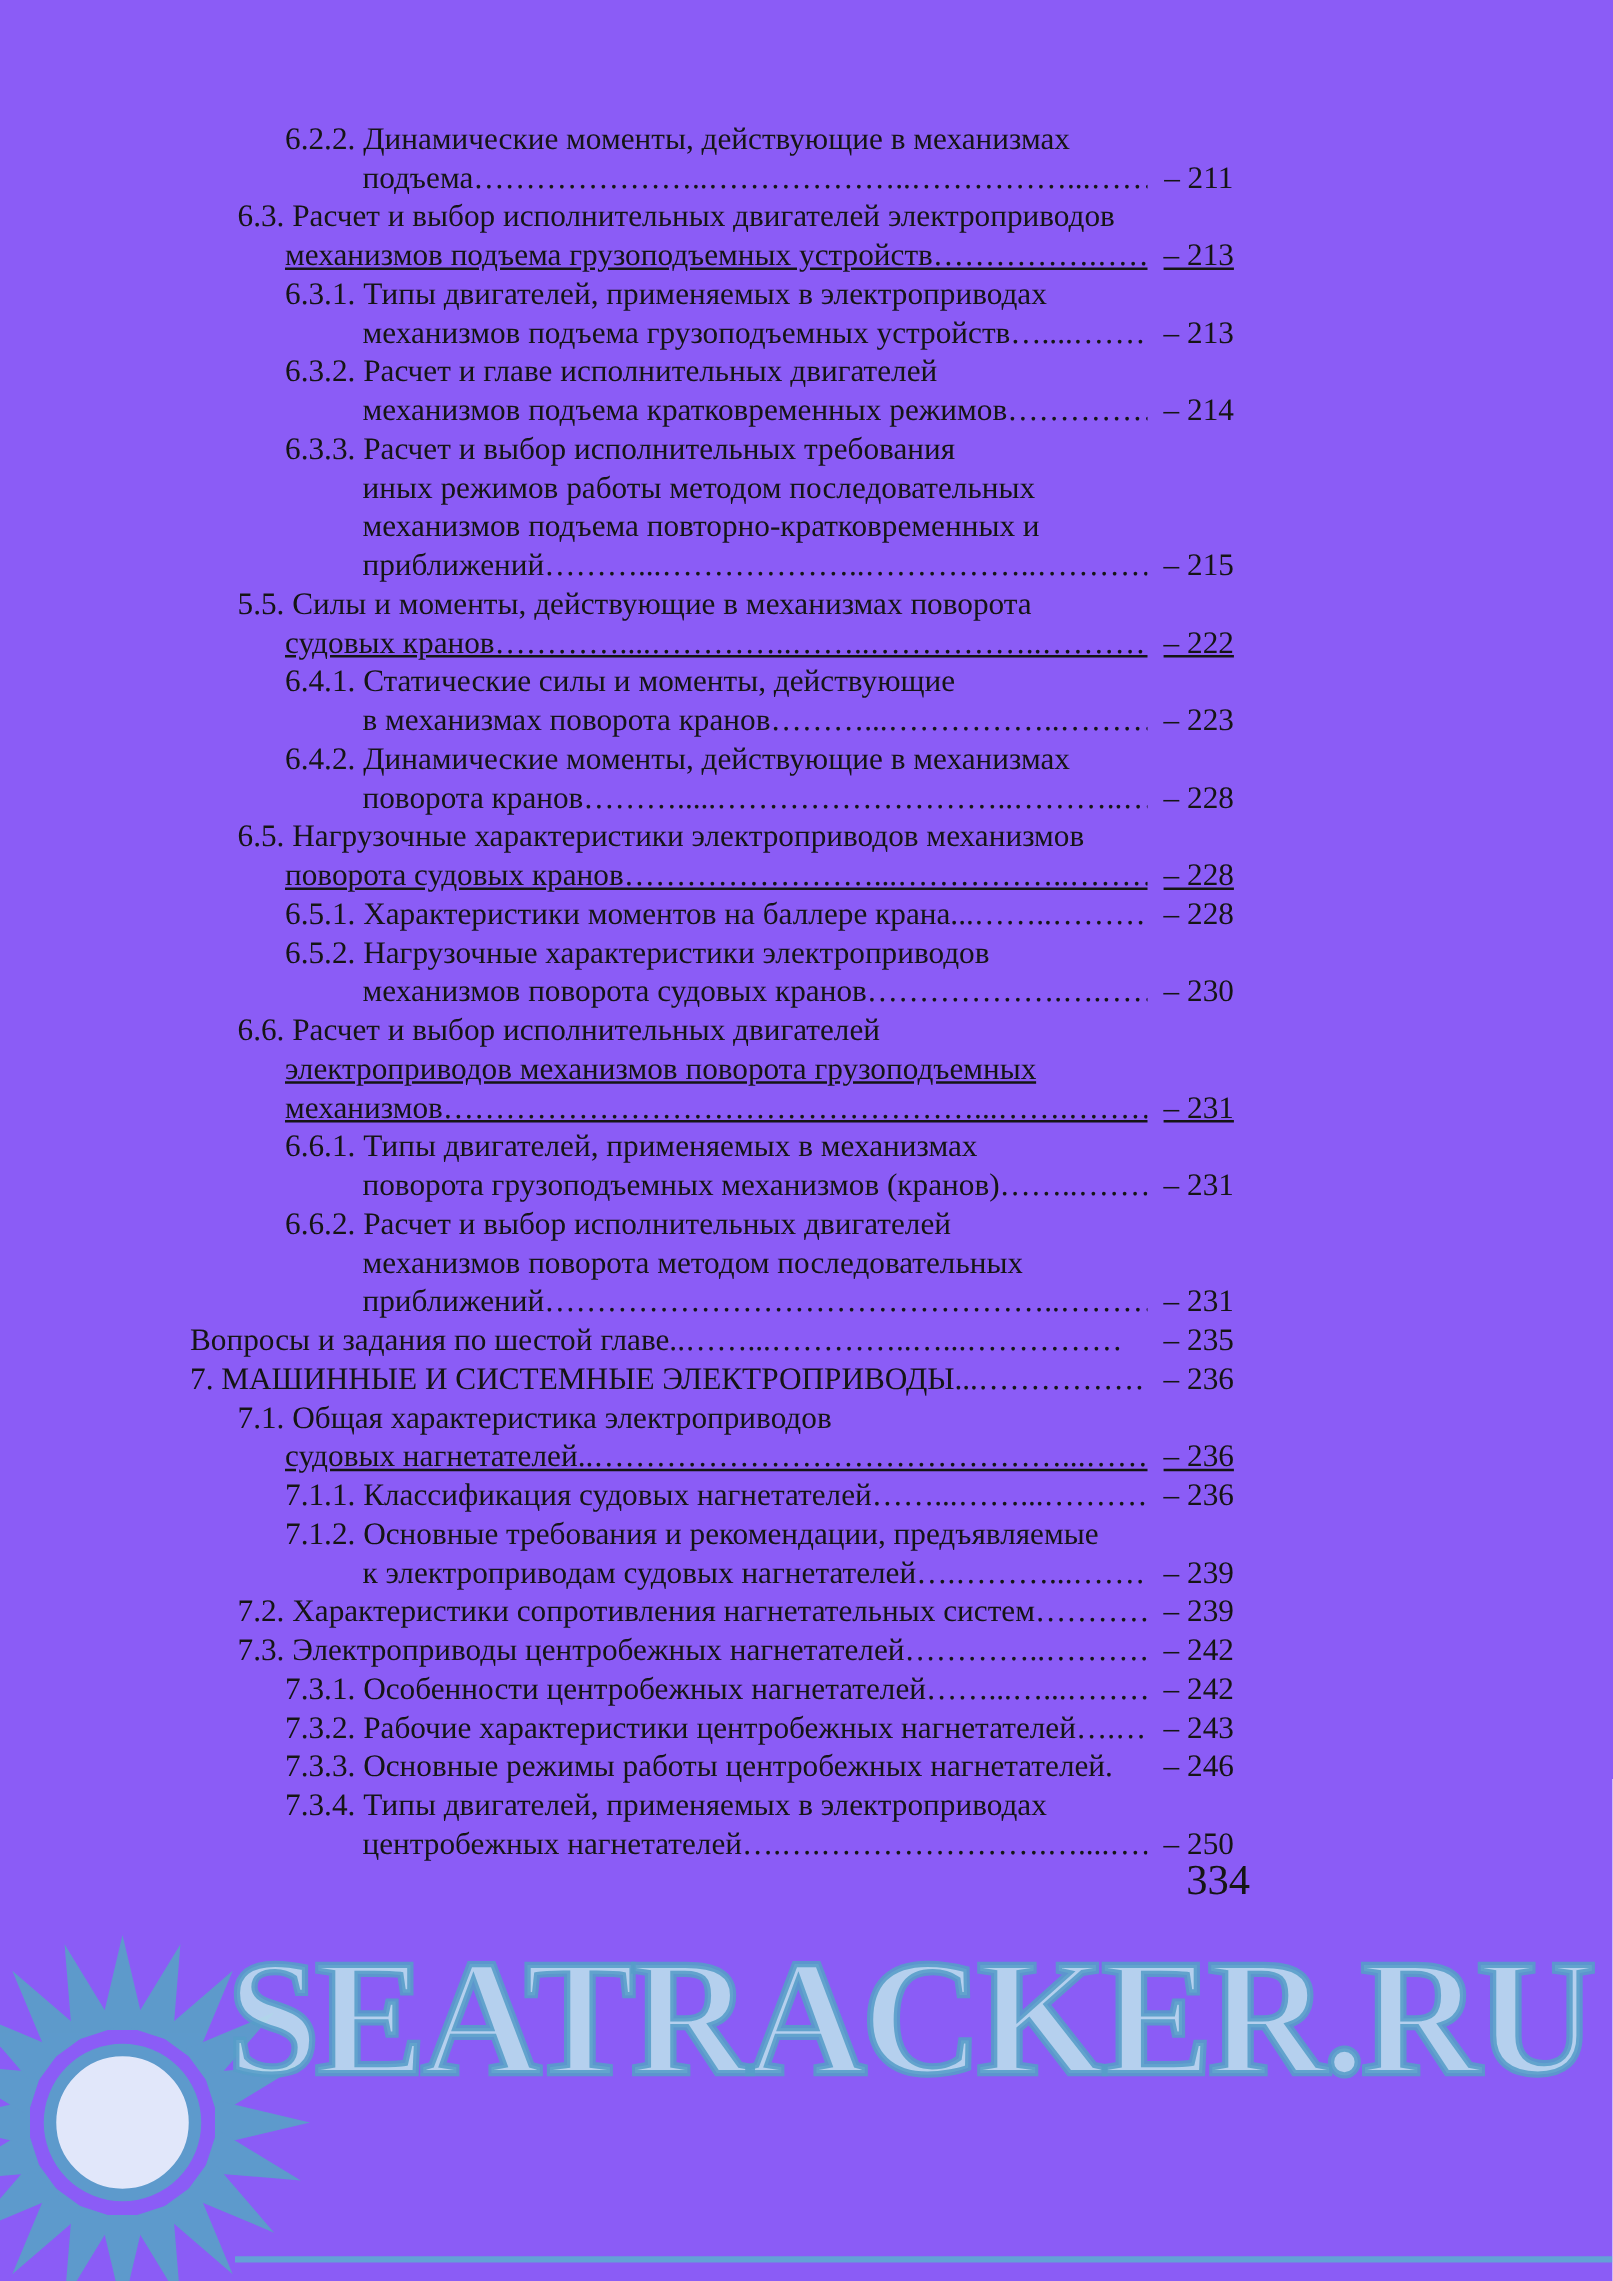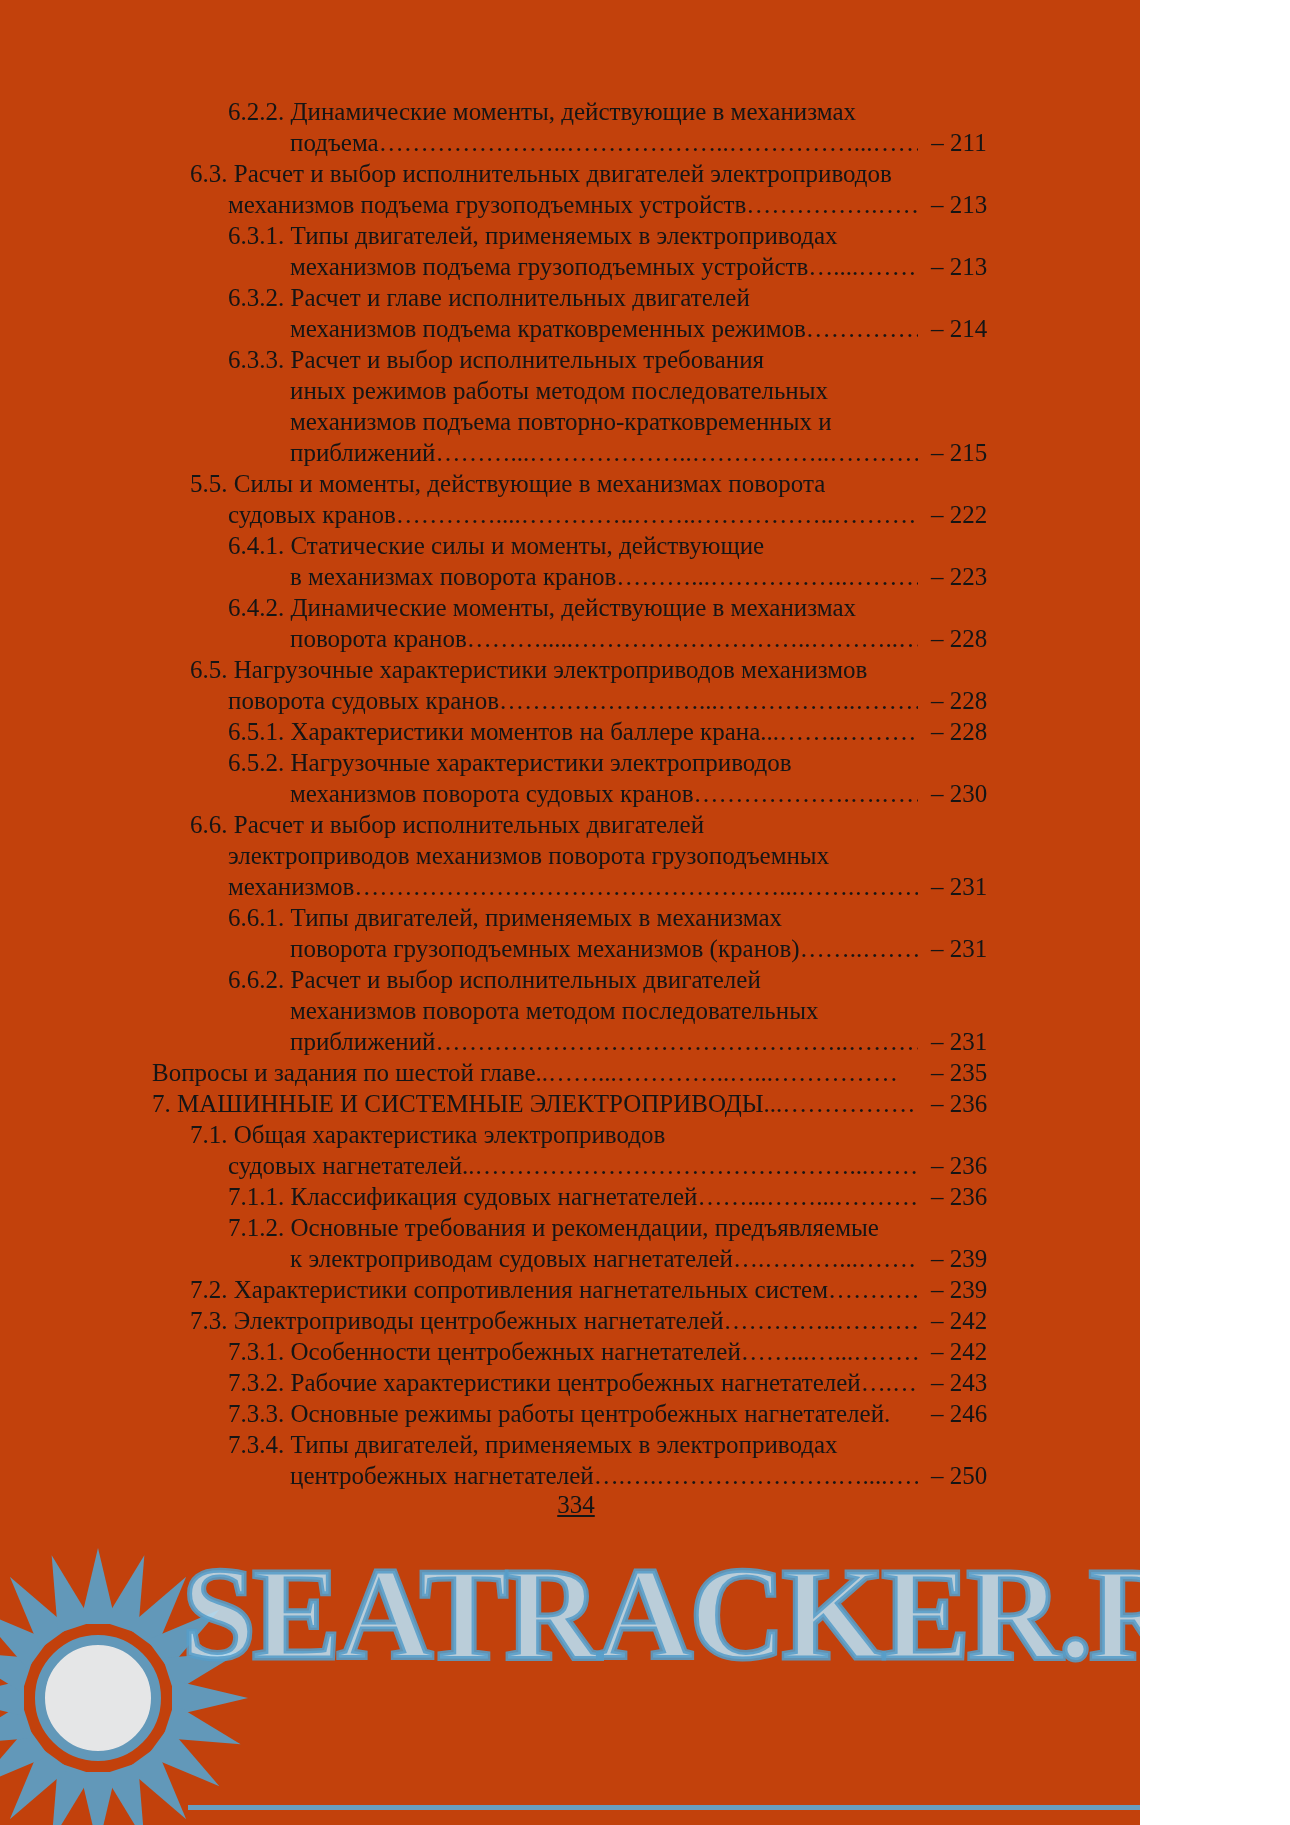--- a/index.html
+++ b/index.html
@@ -2,23 +2,23 @@
 <html><head>
 <meta charset="utf-8">
 <style>
   html, body {
     margin: 0;
     padding: 0;
     background: #ffffff;
   }
   .page {
     position: relative;
-    width: 1140px;
+    width: 1290px;
     height: 1825px;
-    background: #c2410c;
+    background: #8b5cf6;
     overflow: hidden;
     font-family: "Liberation Serif", serif;
     color: #151515;
   }
   
   .toc {
     position: absolute;
     top: 96px;
     left: 152px;
     width: 848px;
@@ -39,33 +39,32 @@
   .pg {
     flex: 0 0 auto;
     margin-left: auto;
     width: 82px;
     text-align: center;
     white-space: pre;
   }
   .indent-0 { padding-left: 0; }
   .indent-1 { padding-left: 38px; }
   .indent-2 { padding-left: 76px; }
-  .indent-1 .line.cont { padding-left: 38px; }
+  .indent-1 .line.cont { padding-left: 38px; text-decoration: underline; }
   .indent-2 .line.cont { padding-left: 62px; }
   
   .footer {
     position: absolute;
     top: 1489px;
     left: 152px;
     width: 848px;
-    text-align: center;
-    font-size: 25px;
+    text-align: right;
+    font-size: 34px;
     line-height: 31px;
     z-index: 1;
-    text-decoration: underline;
   }
   
   .watermark {
     position: absolute;
     inset: 0;
     z-index: 5;
     pointer-events: none;
   }
   .sun {
     position: absolute;

